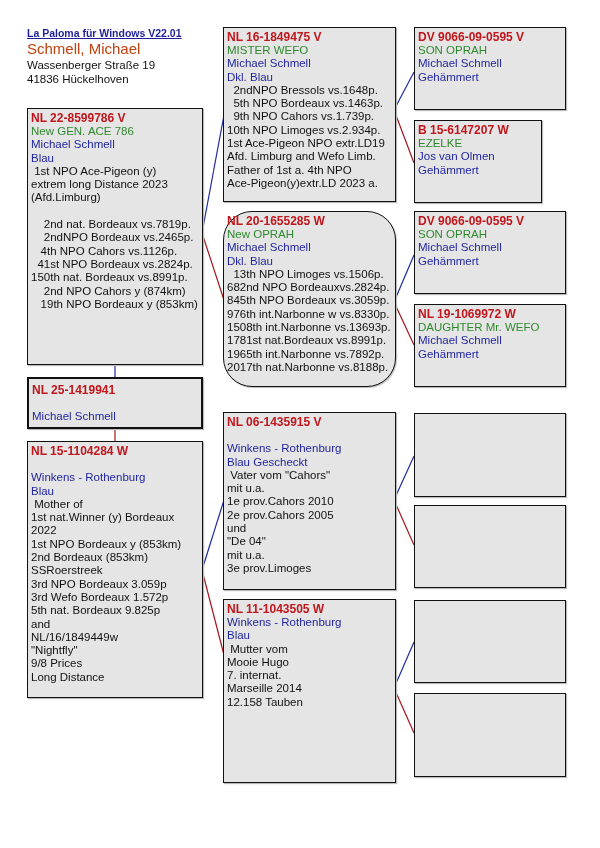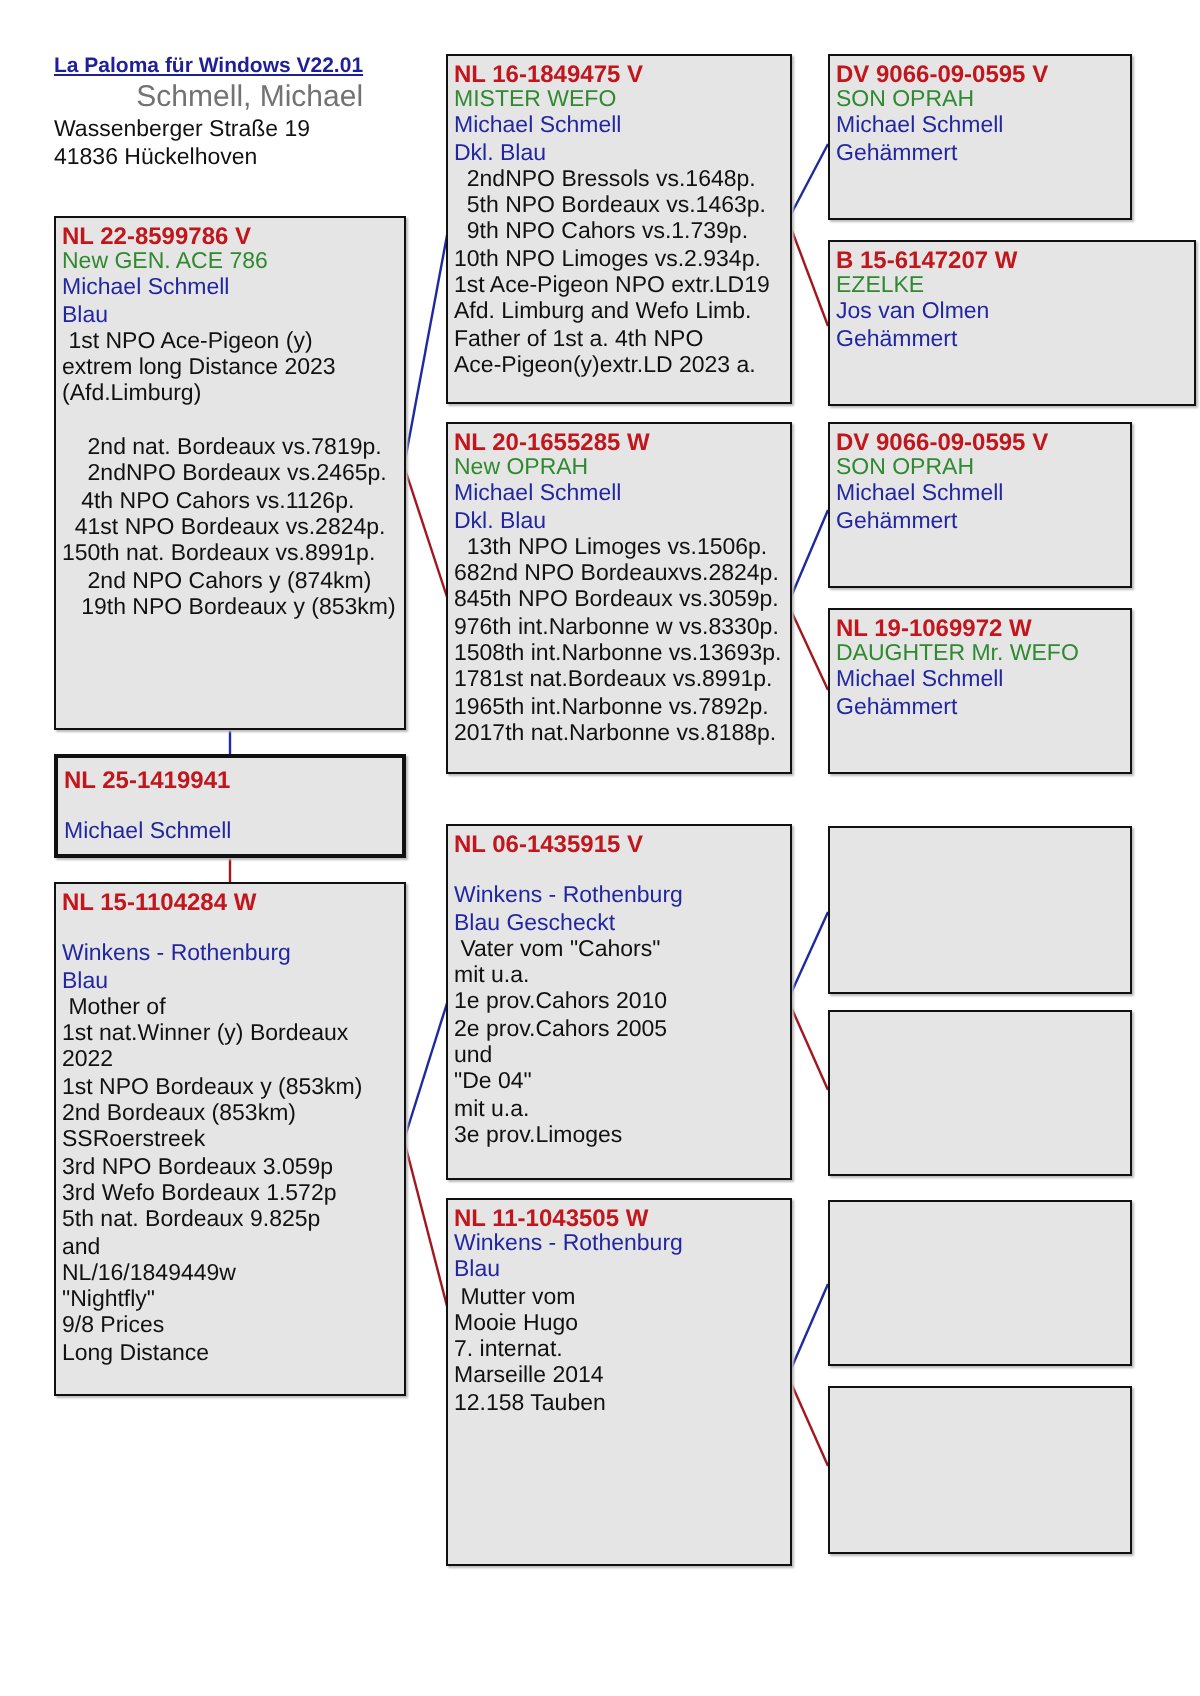--- a/index.html
+++ b/index.html
@@ -1,19 +1,19 @@
 <!DOCTYPE html>
 <html><head>
 <meta charset="utf-8">
 <style>
   html, body { margin: 0; padding: 0; }
   body { width: 600px; height: 848px; background: #ffffff; position: relative; overflow: hidden; font-family: "Liberation Sans", sans-serif; }
   .hdr { position: absolute; left: 27px; top: 27px; }
   .hdr .app { font-size: 10.5px; font-weight: bold; color: #1f1f9a; line-height: 13px; text-decoration: underline; }
-  .hdr .owner { font-size: 15px; color: #737373; line-height: 18px; text-align: right; }
+  .hdr .owner { font-size: 15px; color: #c2410c; line-height: 18px; }
   .hdr .addr { font-size: 11.5px; color: #111; line-height: 14px; }
   .box { position: absolute; border: 1.5px solid #111; background: #e5e5e5; box-sizing: border-box; padding: 2px 2px 0 3px; box-shadow: 1px 1px 1px #bbb; font-size: 11.5px; line-height: 13.3px; }
   .box.thick { border-width: 2.5px; }
   .ring { color: #c0161c; font-weight: bold; font-size: 12px; line-height: 14px; }
   .name { color: #2f8a2f; }
   .breeder, .color { color: #2226a0; }
   .info { color: #111; white-space: pre; }
   .blank { height: 13.3px; }
   svg.lines { position: absolute; left: 0; top: 0; }
 </style>
@@ -67,21 +67,21 @@
 </div>
 
 <div class="box" style="left:223px;top:27px;width:173px;height:175px;">
   <div class="ring">NL 16-1849475 V</div>
   <div class="name">MISTER WEFO</div>
   <div class="breeder">Michael Schmell</div>
   <div class="color">Dkl. Blau</div>
   <div class="info"><div>  2ndNPO Bressols vs.1648p.</div><div>  5th NPO Bordeaux vs.1463p.</div><div>  9th NPO Cahors vs.1.739p.</div><div>10th NPO Limoges vs.2.934p.</div><div>1st Ace-Pigeon NPO extr.LD19</div><div>Afd. Limburg and Wefo Limb.</div><div>Father of 1st a. 4th NPO</div><div>Ace-Pigeon(y)extr.LD 2023 a.</div></div>
 </div>
 
-<div class="box" style="left:223px;top:211px;width:173px;height:176px;">
+<div class="box" style="left:223px;top:211px;width:173px;height:176px;border-radius:29px;">
   <div class="ring">NL 20-1655285 W</div>
   <div class="name">New OPRAH</div>
   <div class="breeder">Michael Schmell</div>
   <div class="color">Dkl. Blau</div>
   <div class="info"><div>  13th NPO Limoges vs.1506p.</div><div>682nd NPO Bordeauxvs.2824p.</div><div>845th NPO Bordeaux vs.3059p.</div><div>976th int.Narbonne w vs.8330p.</div><div>1508th int.Narbonne vs.13693p.</div><div>1781st nat.Bordeaux vs.8991p.</div><div>1965th int.Narbonne vs.7892p.</div><div>2017th nat.Narbonne vs.8188p.</div></div>
 </div>
 
 <div class="box" style="left:223px;top:412px;width:173px;height:178px;">
   <div class="ring">NL 06-1435915 V</div>
   <div class="blank"></div>
@@ -96,21 +96,21 @@
   <div class="color">Blau</div>
   <div class="info"><div> Mutter vom</div><div>Mooie Hugo</div><div>7. internat.</div><div>Marseille 2014</div><div>12.158 Tauben</div></div>
 </div>
 
 <div class="box" style="left:414px;top:27px;width:152px;height:83px;">
   <div class="ring">DV 9066-09-0595 V</div>
   <div class="name">SON OPRAH</div>
   <div class="breeder">Michael Schmell</div>
   <div class="color">Gehämmert</div>
 </div>
-<div class="box" style="left:414px;top:120px;width:184px;height:83px;">
+<div class="box" style="left:414px;top:120px;width:128px;height:83px;">
   <div class="ring">B  15-6147207 W</div>
   <div class="name">EZELKE</div>
   <div class="breeder">Jos van Olmen</div>
   <div class="color">Gehämmert</div>
 </div>
 <div class="box" style="left:414px;top:211px;width:152px;height:83px;">
   <div class="ring">DV 9066-09-0595 V</div>
   <div class="name">SON OPRAH</div>
   <div class="breeder">Michael Schmell</div>
   <div class="color">Gehämmert</div>

